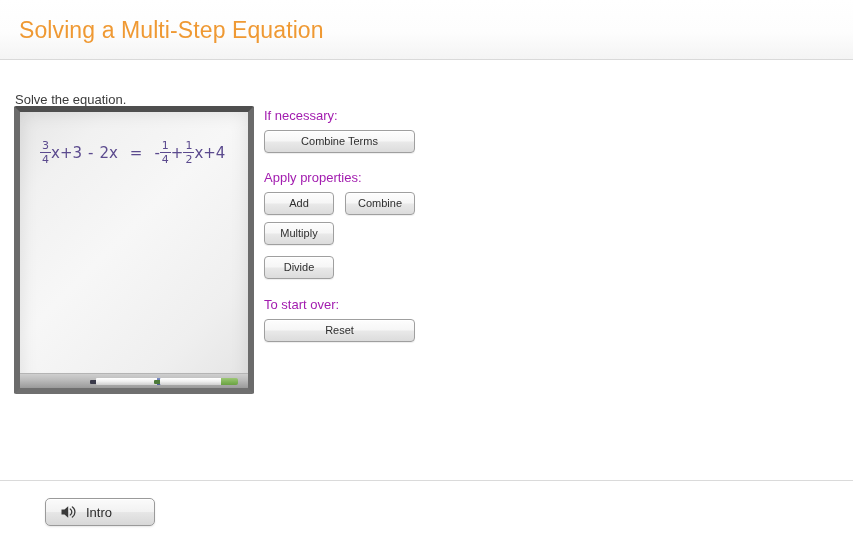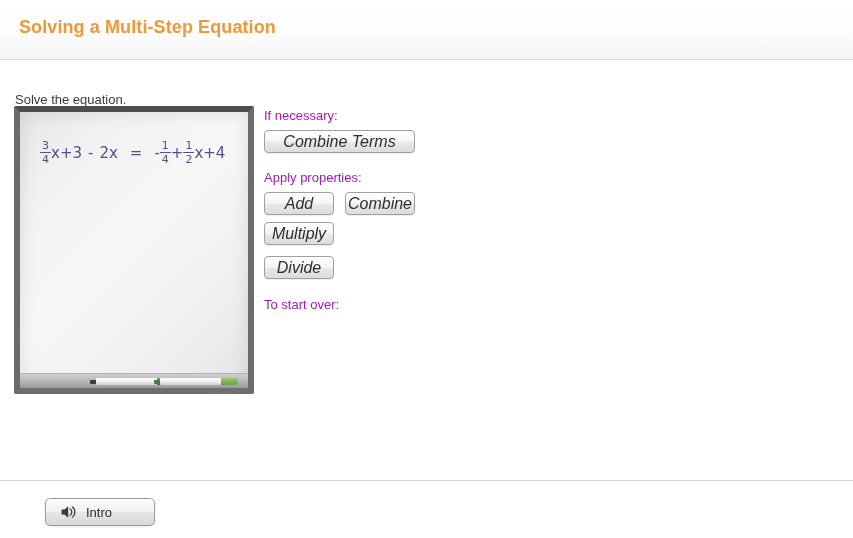--- a/index.html
+++ b/index.html
@@ -23,22 +23,22 @@
     width: 853px;
     height: 60px;
     background: linear-gradient(to bottom, #ffffff 0%, #fdfdfd 55%, #f4f4f4 100%);
     border-bottom: 1px solid #d9d9d9;
     box-sizing: border-box;
   }
   .page-title {
     position: absolute;
     left: 19px;
     top: 17px;
-    font-size: 18px;
-    font-weight: bold;
+    font-size: 23px;
+    font-weight: normal;
     color: #ef9933;
     letter-spacing: 0.1px;
     white-space: nowrap;
   }
 
   
   .instruction {
     position: absolute;
     left: 15px;
     top: 92px;
@@ -171,31 +171,30 @@
     color: #a21caf;
     margin: 0 0 7px 0;
   }
   .ctrl-group { margin-bottom: 18px; }
   .ctrl-group.tight { margin-bottom: 17px; }
 
   .btn {
     display: inline-block;
     box-sizing: border-box;
     font-family: "Liberation Sans", sans-serif;
-    font-size: 16px;
+    font-size: 11px;
     color: #2e2e2e;
     text-align: center;
     background: linear-gradient(to bottom, #fdfdfd 0%, #f6f6f6 48%, #e9e9e9 52%, #dcdcdc 100%);
     border: 1px solid #9f9f9f;
     border-radius: 4px;
     box-shadow: 0 1px 0 rgba(255,255,255,0.85) inset, 0 1px 1px rgba(0,0,0,0.07);
     cursor: pointer;
     user-select: none;
     padding: 0;
-    font-style: italic;
   }
   .btn-wide {
     width: 151px;
     height: 23px;
     line-height: 21px;
   }
   .btn-half {
     width: 70px;
     height: 23px;
     line-height: 21px;
@@ -314,20 +313,21 @@
       <button class="btn btn-half">Combine</button>
     </div>
     <div class="btn-row">
       <button class="btn btn-half">Multiply</button>
       <button class="btn btn-half">Divide</button>
     </div>
   </div>
 
   <div class="ctrl-group">
     <div class="ctrl-label">To start over:</div>
+    <button class="btn btn-wide">Reset</button>
   </div>
 
 </div>
 
 <div class="footer-rule"></div>
 
 <div class="intro-btn">
   <span>
     <svg class="speaker-icon" viewBox="0 0 18 16" xmlns="http://www.w3.org/2000/svg" aria-hidden="true">
       <path d="M1.5 5.5 H4.5 L8.2 2.2 V13.8 L4.5 10.5 H1.5 Z" fill="#3a3a3a"></path>

